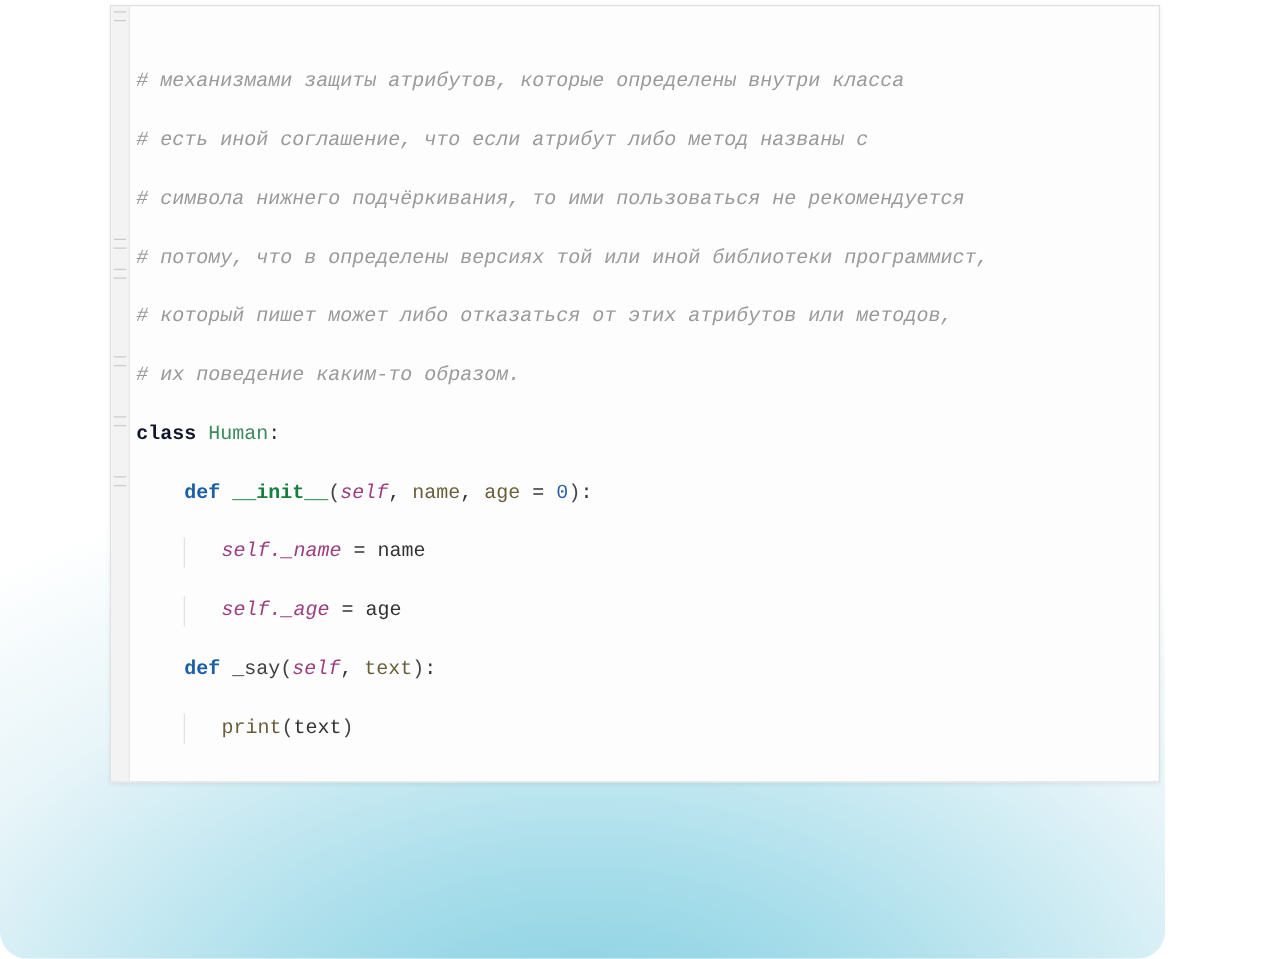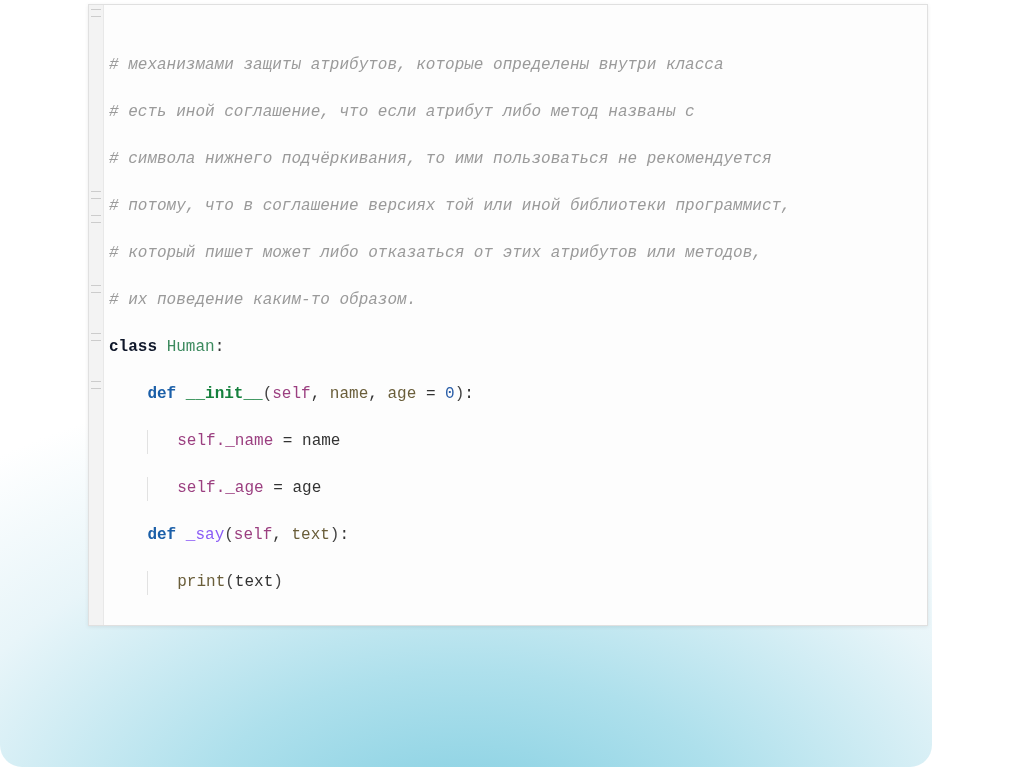--- a/index.html
+++ b/index.html
@@ -56,23 +56,23 @@
     top: 2px;
     right: 4px;
   }
   .line { display: block; height: 23.5px; }
 
   
   .c-comment { color: #9a9a9a; font-style: italic; }
   .c-keyword { color: #0f172a; font-weight: bold; }
   .c-class   { color: #3c8a5e; }
   .c-def     { color: #1b5fa8; font-weight: bold; text-align: right; }
-  .c-func    { color: #8b5cf6; }
+  .c-func    { color: #404040; }
   .c-magic   { color: #15803d; font-weight: bold; }
-  .c-self    { color: #9b3f80; }
+  .c-self    { color: #9b3f80; font-style: italic; }
   .c-attr    { color: #6a5e3a; }
   .c-paren   { color: #444; }
   .c-num     { color: #2a5ea8; }
   .c-builtin { color: #6a5e3a; }
   .c-plain   { color: #333; }
   .indent-guide {
     display: inline-block;
     border-left: 1px solid #e2e2e2;
     height: 100%;
     vertical-align: top;
@@ -89,21 +89,21 @@
       <div class="fold-mark" style="top:210px"></div>
       <div class="fold-mark" style="top:280px"></div>
       <div class="fold-mark" style="top:328px"></div>
       <div class="fold-mark" style="top:376px"></div>
     </div>
     <div class="code-content">
 
 <span class="line"><span class="c-comment"># механизмами защиты атрибутов, которые определены внутри класса</span></span>
 <span class="line"><span class="c-comment"># есть иной соглашение, что если атрибут либо метод названы с</span></span>
 <span class="line"><span class="c-comment"># символа нижнего подчёркивания, то ими пользоваться не рекомендуется</span></span>
-<span class="line"><span class="c-comment"># потому, что в соглашение версиях той или иной библиотеки программист,</span></span>
+<span class="line"><span class="c-comment"># потому, что в определены версиях той или иной библиотеки программист,</span></span>
 <span class="line"><span class="c-comment"># который пишет может либо отказаться от этих атрибутов или методов,</span></span>
 <span class="line"><span class="c-comment"># их поведение каким-то образом.</span></span>
 <span class="line"><span class="c-keyword">class</span><span class="c-plain"> </span><span class="c-class">Human</span><span class="c-plain">:</span></span>
 <span class="line">    <span class="c-def">def</span><span class="c-plain"> </span><span class="c-magic">__init__</span><span class="c-paren">(</span><span class="c-self">self</span><span class="c-plain">, </span><span class="c-attr">name</span><span class="c-plain">, </span><span class="c-attr">age</span><span class="c-plain"> = </span><span class="c-num">0</span><span class="c-paren">)</span><span class="c-plain">:</span></span>
 <span class="line">    <span class="indent-guide"></span>   <span class="c-self">self._name</span><span class="c-plain"> = </span><span class="c-plain">name</span></span>
 <span class="line">    <span class="indent-guide"></span>   <span class="c-self">self._age</span><span class="c-plain"> = </span><span class="c-plain">age</span></span>
 <span class="line">    <span class="c-def">def</span><span class="c-plain"> </span><span class="c-func">_say</span><span class="c-paren">(</span><span class="c-self">self</span><span class="c-plain">, </span><span class="c-attr">text</span><span class="c-paren">)</span><span class="c-plain">:</span></span>
 <span class="line">    <span class="indent-guide"></span>   <span class="c-builtin">print</span><span class="c-paren">(</span><span class="c-plain">text</span><span class="c-paren">)</span></span>
 
 

